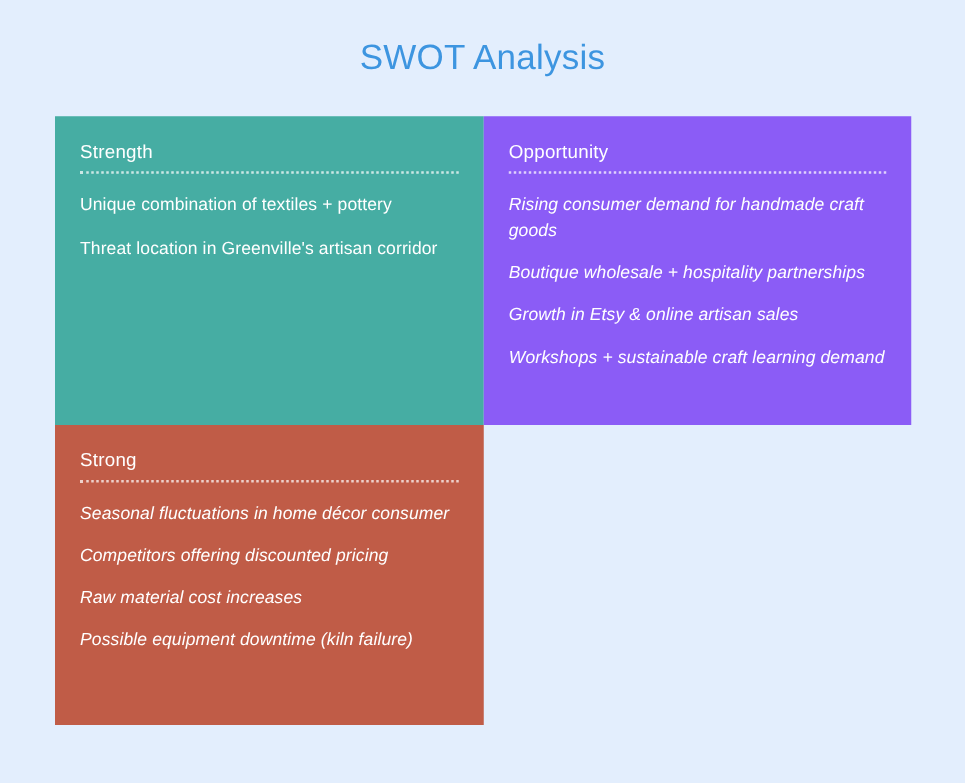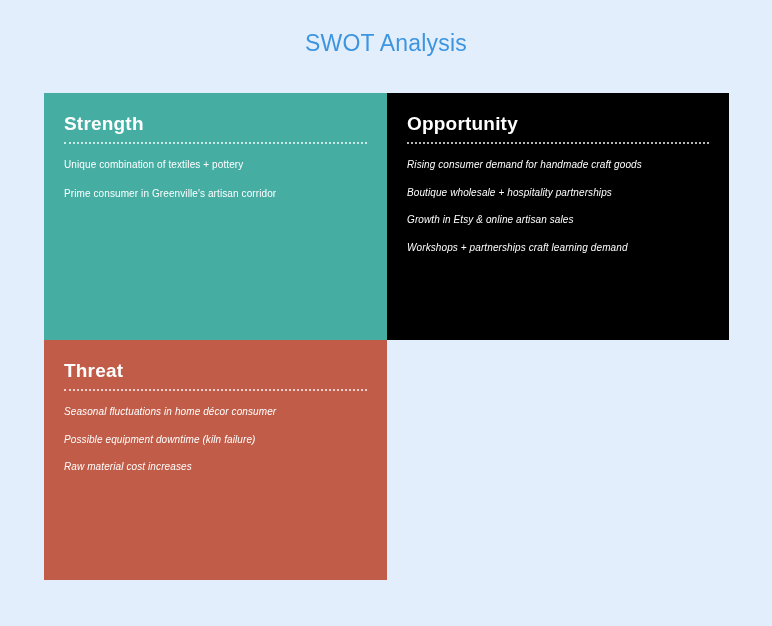--- a/index.html
+++ b/index.html
@@ -18,21 +18,21 @@
     width: 772px;
     height: 626px;
     box-sizing: border-box;
   }
   .title {
     position: absolute;
     top: 30px;
     left: 0;
     width: 772px;
     text-align: center;
-    font-size: 23px;
+    font-size: 28px;
     color: #3d95e0;
     letter-spacing: 0.2px;
     font-weight: 400;
   }
   .matrix {
     position: absolute;
     left: 44px;
     top: 93px;
     width: 685px;
     height: 487px;
@@ -40,44 +40,44 @@
     grid-template-columns: 343px 342px;
     grid-template-rows: 247px 240px;
   }
   .quad {
     box-sizing: border-box;
     padding: 20px 20px 0 20px;
     overflow: hidden;
   }
   .quad-strength   { background: #46ada3; }
   .quad-weakness   { background: #e79e3c; }
-  .quad-opportunity{ background: #000000; }
+  .quad-opportunity{ background: #8b5cf6; }
   .quad-threat     { background: #c05c47; }
 
   .quad-header {
     color: #ffffff;
-    font-size: 19px;
-    font-weight: 700;
+    font-size: 15px;
+    font-weight: 400;
     line-height: 1.2;
     margin: 0 0 2px 0;
     letter-spacing: 0.2px;
   }
   .quad-divider {
     height: 0;
     border-top: 2px dotted rgba(255,255,255,0.72);
     margin: 6px 0 14px 0;
   }
   .quad-list {
     list-style: none;
     margin: 0;
     padding: 0;
   }
   .quad-list li {
     color: #ffffff;
-    font-size: 10px;
+    font-size: 14px;
     line-height: 1.48;
     margin-bottom: 14px;
     letter-spacing: 0.1px;
   }
   .quad-opportunity .quad-list li,
   .quad-threat .quad-list li {
     margin-bottom: 13px;
     font-style: italic;
   }
 </style>
@@ -88,40 +88,41 @@
 
   <div class="title">SWOT Analysis</div>
 
   <div class="matrix">
 
     <div class="quad quad-strength">
       <div class="quad-header">Strength</div>
       <div class="quad-divider"></div>
       <ul class="quad-list">
         <li>Unique combination of textiles + pottery</li>
-        <li>Prime consumer in Greenville's artisan corridor</li>
+        <li>Threat location in Greenville's artisan corridor</li>
       </ul>
     </div>
 
 
     <div class="quad quad-opportunity">
       <div class="quad-header">Opportunity</div>
       <div class="quad-divider"></div>
       <ul class="quad-list">
         <li>Rising consumer demand for handmade craft goods</li>
         <li>Boutique wholesale + hospitality partnerships</li>
         <li>Growth in Etsy &amp; online artisan sales</li>
-        <li>Workshops + partnerships craft learning demand</li>
+        <li>Workshops + sustainable craft learning demand</li>
       </ul>
     </div>
 
     <div class="quad quad-threat">
-      <div class="quad-header">Threat</div>
+      <div class="quad-header">Strong</div>
       <div class="quad-divider"></div>
       <ul class="quad-list">
         <li>Seasonal fluctuations in home décor consumer</li>
+        <li>Competitors offering discounted pricing</li>
+        <li>Raw material cost increases</li>
         <li>Possible equipment downtime (kiln failure)</li>
-        <li>Raw material cost increases</li>
       </ul>
     </div>
 
   </div>
 </div>
 
 </body></html>

